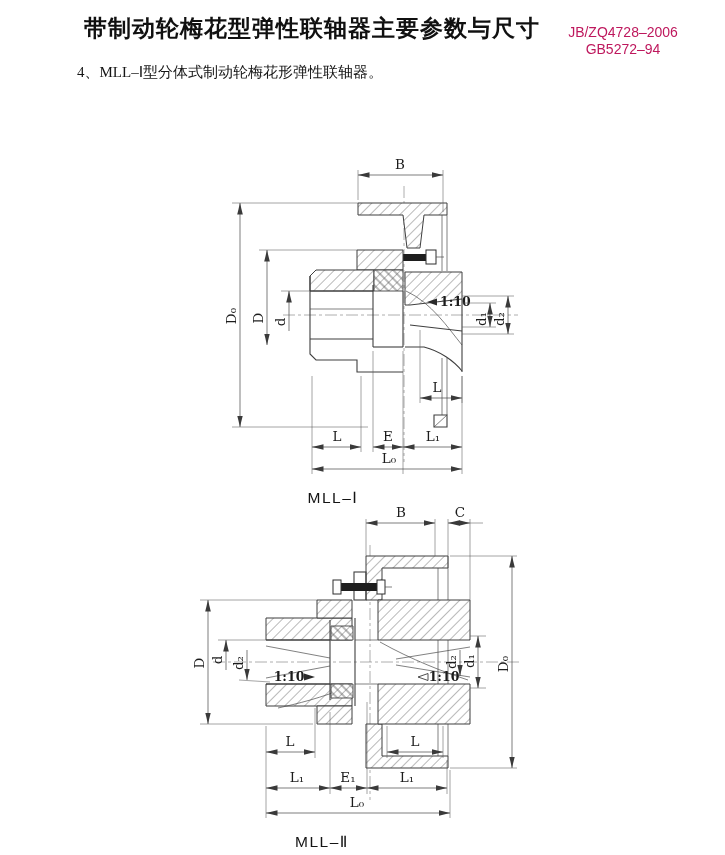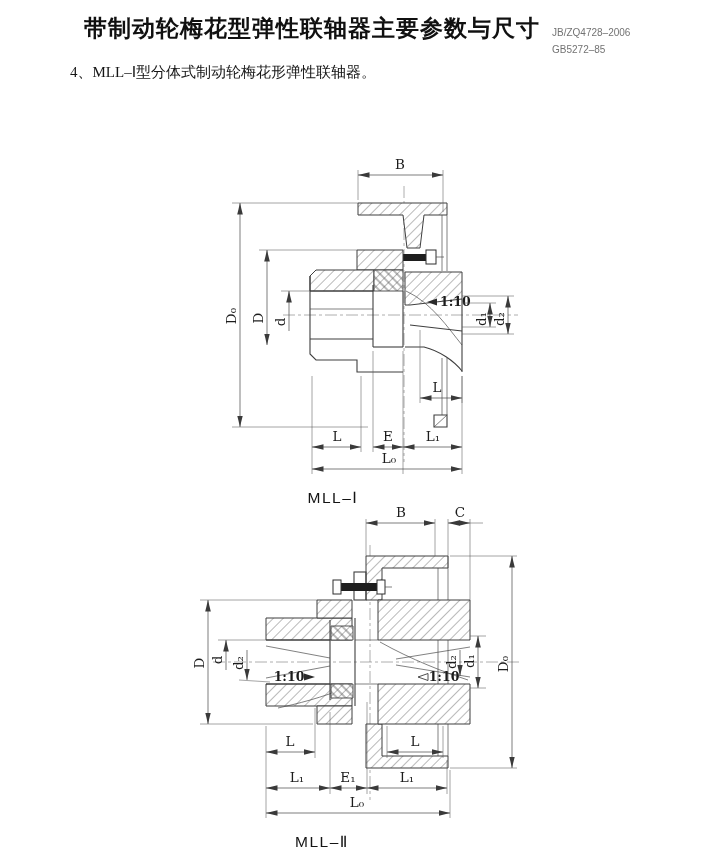--- a/index.html
+++ b/index.html
@@ -1,22 +1,22 @@
 <!DOCTYPE html>
 <html><head>
 <meta charset="utf-8">
 <style>
   html,body{margin:0;padding:0;background:#e8e8e8;}
   .page{position:relative;width:725px;height:855px;background:#ffffff;margin:0 auto;overflow:hidden;
         font-family:"Liberation Serif",serif;text-decoration:underline;}
   .title{position:absolute;left:84px;top:13px;width:470px;font-weight:bold;font-size:23px;
          letter-spacing:1px;color:#101010;white-space:nowrap;}
-  .stds{position:absolute;left:552px;top:24px;width:142px;
-        font-family:"Liberation Sans",sans-serif;font-size:10px;color:#737373;line-height:17px;}
-  .notes{position:absolute;left:70px;top:61px;font-size:15px;color:#151515;line-height:22.5px;}
+  .stds{position:absolute;left:552px;top:24px;width:142px;text-align:center;
+        font-family:"Liberation Sans",sans-serif;font-size:14px;color:#be185d;line-height:17px;}
+  .notes{position:absolute;left:77px;top:61px;font-size:15px;color:#151515;line-height:22.5px;}
   svg.draw{position:absolute;left:0;top:0;}
   .ol  {stroke:#3f3f3f;stroke-width:1.1;fill:none;}
   .olt {stroke:#4a4a4a;stroke-width:0.7;fill:none;}
   .hat {fill:url(#hatch);stroke:#3f3f3f;stroke-width:1;}
   .xhat{fill:url(#xhatch);stroke:#3f3f3f;stroke-width:0.9;}
   .ext {stroke:#5a5a5a;stroke-width:0.55;fill:none;}
   .dim {stroke:#454545;stroke-width:0.7;fill:none;}
   .cl  {stroke:#6a6a6a;stroke-width:0.55;stroke-dasharray:12 3 3 3;fill:none;}
   .blk {fill:#1e1e1e;stroke:none;}
   .nut {fill:#ffffff;stroke:#2e2e2e;stroke-width:1;}
@@ -28,21 +28,21 @@
 </style>
 </head>
 <body>
 
 <div class="page">
 
   <div class="title">带制动轮梅花型弹性联轴器主要参数与尺寸</div>
 
   <div class="stds">
     <div>JB/ZQ4728–2006</div>
-    <div>GB5272–85</div>
+    <div>GB5272–94</div>
   </div>
 
   <div class="notes">
     <div>4、MLL–Ⅰ型分体式制动轮梅花形弹性联轴器。</div>
   </div>
 
   <svg class="draw" width="725" height="855" viewBox="0 0 725 855">
     <defs>
       <pattern id="hatch" patternUnits="userSpaceOnUse" width="7" height="7" patternTransform="rotate(45)">
         <rect width="7" height="7" fill="#ffffff"></rect>

